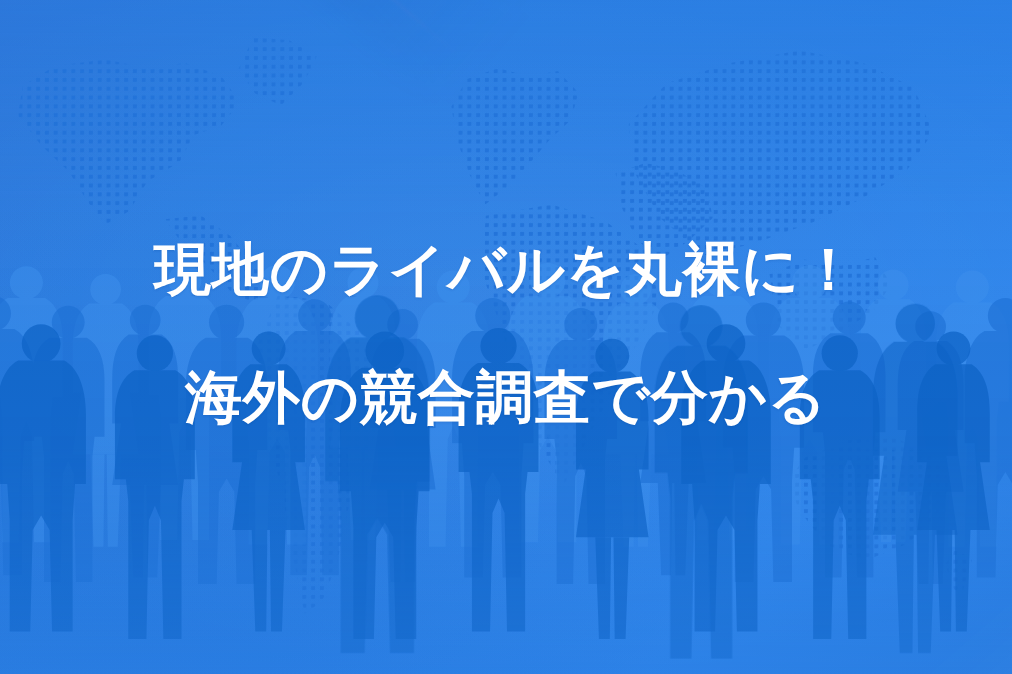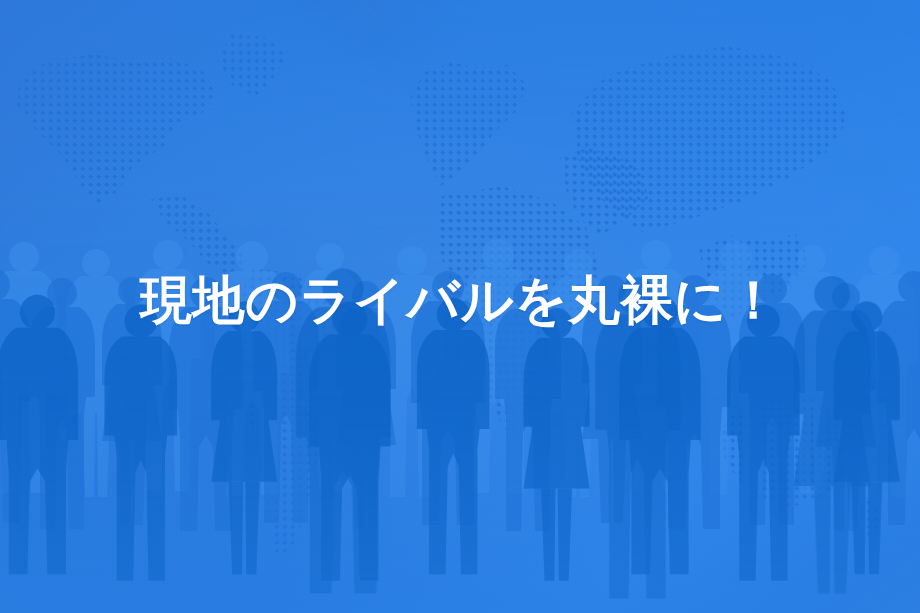--- a/index.html
+++ b/index.html
@@ -3,21 +3,21 @@
 <meta charset="utf-8">
 <title>Blog Hero Banner</title>
 <style>
   html,body{margin:0;padding:0;background:#ffffff;}
   *{box-sizing:border-box;}
 
   .stage{
     position:relative;
     width:920px;height:613px;
     overflow:hidden;
-    font-family:Liberation Mono, monospace;
+    font-family:Liberation Serif, serif;
     background:#2A7DE1;
     user-select:none;
   }
 
   
   .bg-base{
     position:absolute;inset:0;
     background:
       linear-gradient(135deg,#2E76D8 0%,#2A7DE1 22%,#2B80E6 55%,#2F86EC 78%,#2A7DE1 100%);
   }
@@ -238,16 +238,17 @@
         <use href="#person" x="498" y="316" transform="scale(1.28) translate(0,-78)"></use>
         <use href="#person-skirt" x="650" y="312" transform="scale(1.28) translate(0,-78)"></use>
       </g>
     </svg>
   </div>
 
   <div class="bg-vignette" style="background:linear-gradient(180deg,rgba(42,125,225,0.30) 0%,rgba(42,125,225,0.05) 30%,rgba(42,125,225,0.10) 66%,rgba(42,125,225,0.42) 100%);"></div>
 
   <div class="headline">
     <div class="hl-line">現地のライバルを丸裸に！</div>
+    <div class="hl-line">海外の競合調査で分かる</div>
   </div>
 
   <span class="sr-only">現地のライバルを丸裸に！海外の競合調査で分かる重要情報とは？</span>
 </div>
 
 </body></html>

